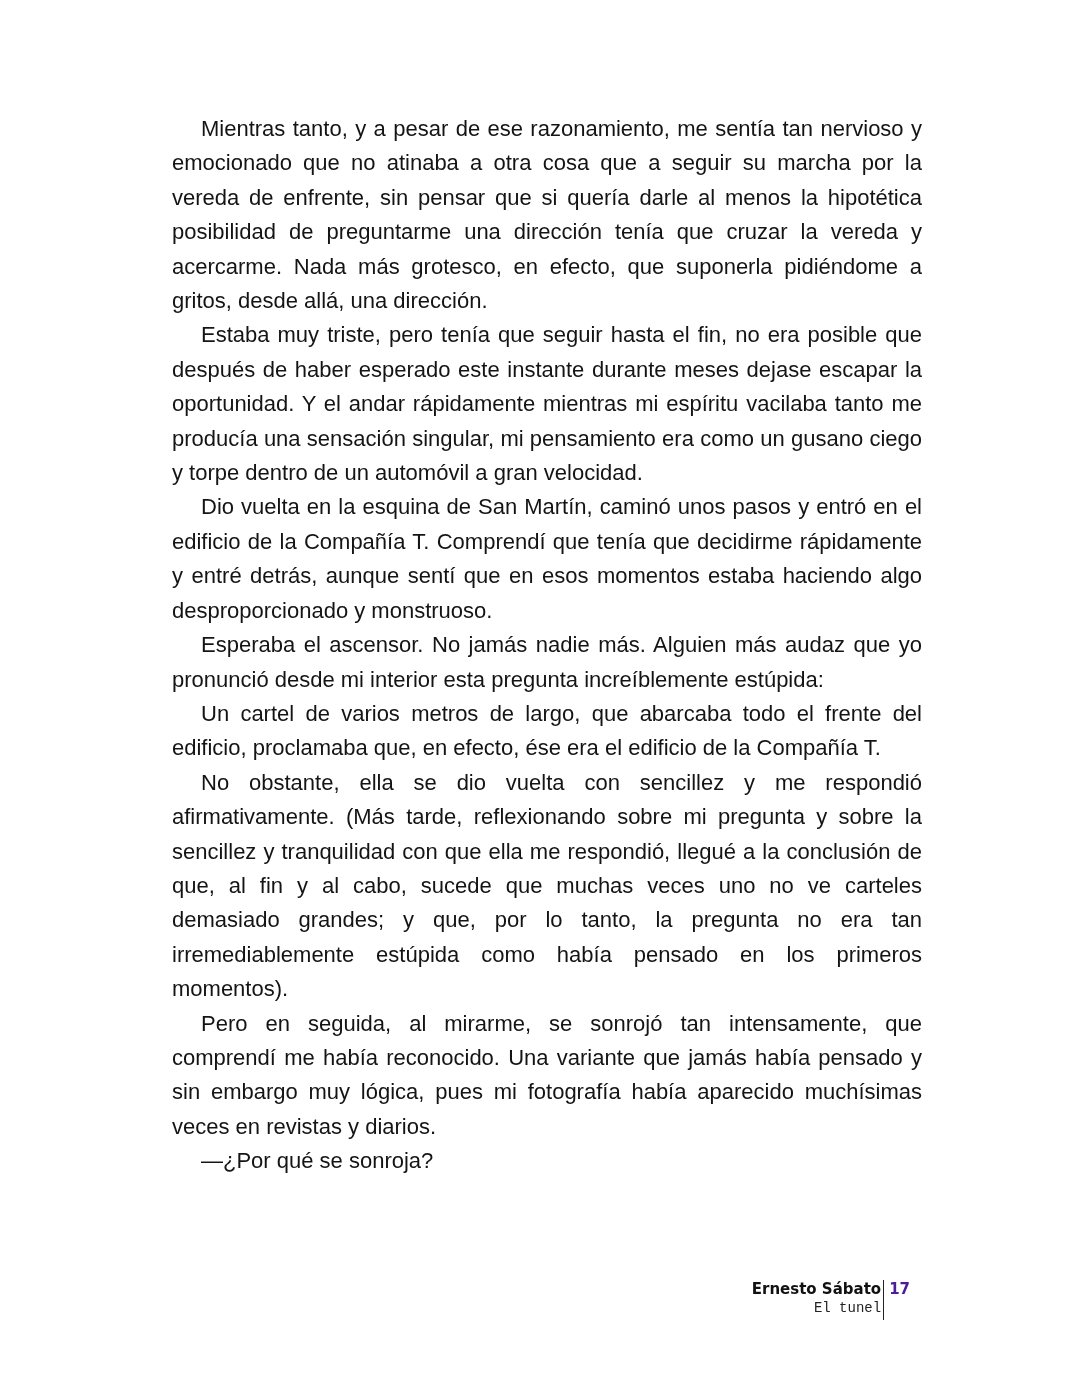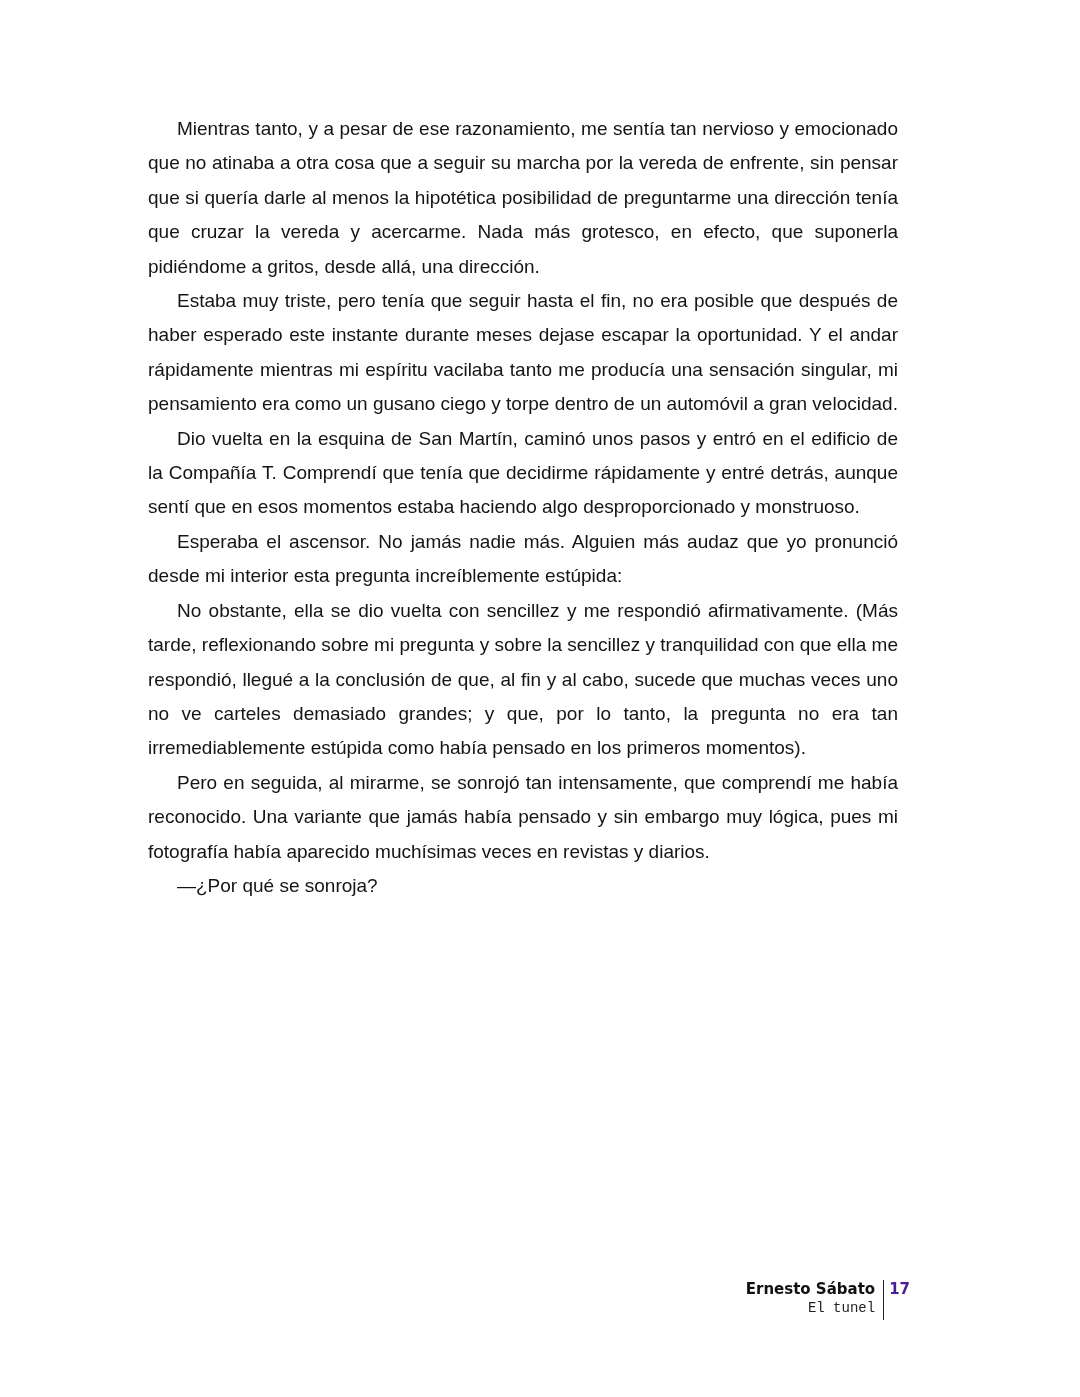--- a/index.html
+++ b/index.html
@@ -9,46 +9,46 @@
     }
     body {
       width: 1080px;
       height: 1397px;
       position: relative;
       overflow: hidden;
       color: #141414;
     }
     .page-body {
       position: absolute;
-      left: 148px;
+      left: 172px;
       top: 112px;
       width: 750px;
       font-family: "Liberation Sans", sans-serif;
-      font-size: 19px;
+      font-size: 22px;
       line-height: 34.4px;
       text-align: justify;
     }
     .page-body p {
       margin: 0;
       text-indent: 29px;
     }
     .page-body p.dialogue {
       text-align: left;
     }
     .footer {
       position: absolute;
       top: 1280px;
       right: 170px;
       display: flex;
       align-items: flex-start;
       font-family: "DejaVu Sans", sans-serif;
     }
     .footer-left {
       text-align: right;
-      padding-right: 8px;
+      padding-right: 2px;
       border-right: 1.5px solid #222;
       line-height: 19px;
       padding-bottom: 2px;
     }
     .footer-author {
       font-weight: bold;
       font-size: 15px;
       color: #111;
     }
     .footer-title {
@@ -65,20 +65,21 @@
     }
   </style>
 </head>
 <body>
 
 <div class="page-body">
   <p>Mientras tanto, y a pesar de ese razonamiento, me sentía tan nervioso y emocionado que no atinaba a otra cosa que a seguir su marcha por la vereda de enfrente, sin pensar que si quería darle al menos la hipotética posibilidad de preguntarme una dirección tenía que cruzar la vereda y acercarme. Nada más grotesco, en efecto, que suponerla pidiéndome a gritos, desde allá, una dirección.</p>
   <p>Estaba muy triste, pero tenía que seguir hasta el fin, no era posible que después de haber esperado este instante durante meses dejase escapar la oportunidad. Y el andar rápidamente mientras mi espíritu vacilaba tanto me producía una sensación singular, mi pensamiento era como un gusano ciego y torpe dentro de un automóvil a gran velocidad.</p>
   <p>Dio vuelta en la esquina de San Martín, caminó unos pasos y entró en el edificio de la Compañía T. Comprendí que tenía que decidirme rápidamente y entré detrás, aunque sentí que en esos momentos estaba haciendo algo desproporcionado y monstruoso.</p>
   <p>Esperaba el ascensor. No jamás nadie más. Alguien más audaz que yo pronunció desde mi interior esta pregunta increíblemente estúpida:</p>
+  <p>Un cartel de varios metros de largo, que abarcaba todo el frente del edificio, proclamaba que, en efecto, ése era el edificio de la Compañía T.</p>
   <p>No obstante, ella se dio vuelta con sencillez y me respondió afirmativamente. (Más tarde, reflexionando sobre mi pregunta y sobre la sencillez y tranquilidad con que ella me respondió, llegué a la conclusión de que, al fin y al cabo, sucede que muchas veces uno no ve carteles demasiado grandes; y que, por lo tanto, la pregunta no era tan irremediablemente estúpida como había pensado en los primeros momentos).</p>
   <p>Pero en seguida, al mirarme, se sonrojó tan intensamente, que comprendí me había reconocido. Una variante que jamás había pensado y sin embargo muy lógica, pues mi fotografía había aparecido muchísimas veces en revistas y diarios.</p>
   <p class="dialogue">—¿Por qué se sonroja?</p>
 </div>
 
 <div class="footer">
   <div class="footer-left">
     <div class="footer-author">Ernesto Sábato</div>
     <div class="footer-title">El tunel</div>
   </div>

